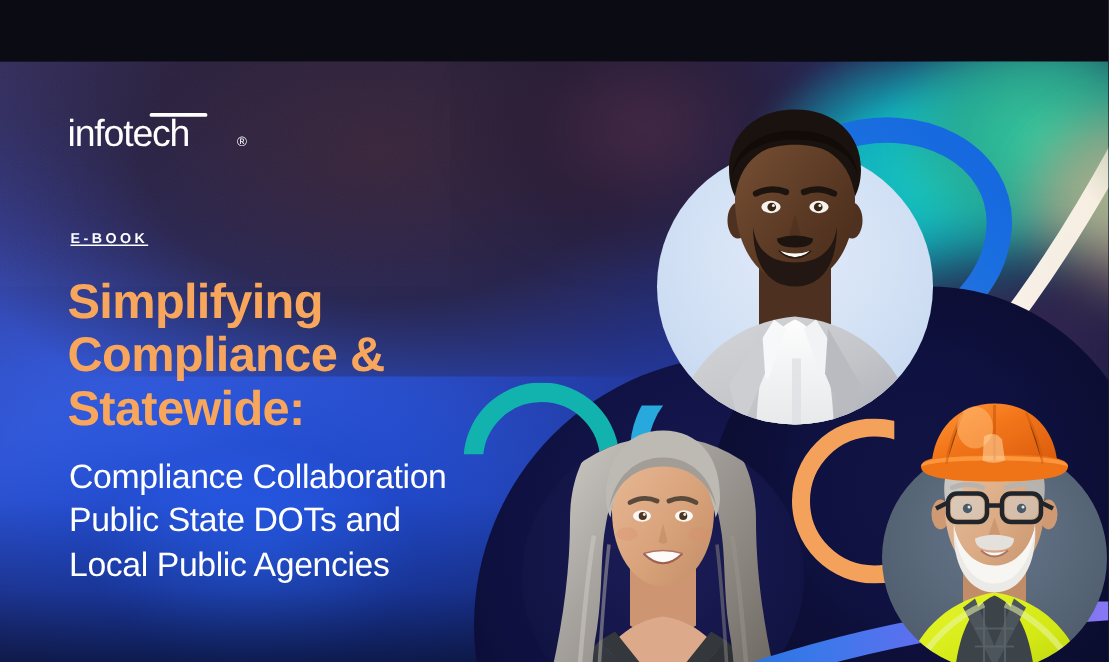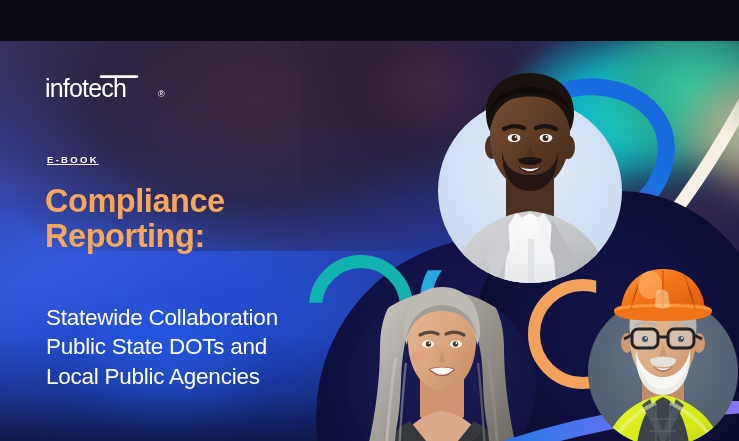--- a/index.html
+++ b/index.html
@@ -481,24 +481,25 @@
 
         <path d="M56,5.6 L92,5.6" stroke="#ffffff" stroke-width="2.6" stroke-linecap="round" fill="none"></path>
         <text x="0" y="26" fill="#ffffff" font-family="Liberation Sans, sans-serif" font-size="25" font-weight="400" letter-spacing="-.8">infotech</text>
         <text x="113" y="26" fill="#ffffff" font-family="Liberation Sans, sans-serif" font-size="9">®</text>
       </svg>
     </div>
 
     <div class="eyebrow">E-BOOK</div>
 
     <h1 class="title">
-      <span>Compliance</span>
-      <span>Reporting:</span>
+      <span>Simplifying</span>
+      <span>Compliance &amp;</span>
+      <span>Statewide:</span>
     </h1>
 
     <h2 class="subtitle">
-      <span>Statewide Collaboration</span>
+      <span>Compliance Collaboration</span>
       <span>Public State DOTs and</span>
       <span>Local Public Agencies</span>
     </h2>
 
   </div>
 </div>
 
 </body></html>

